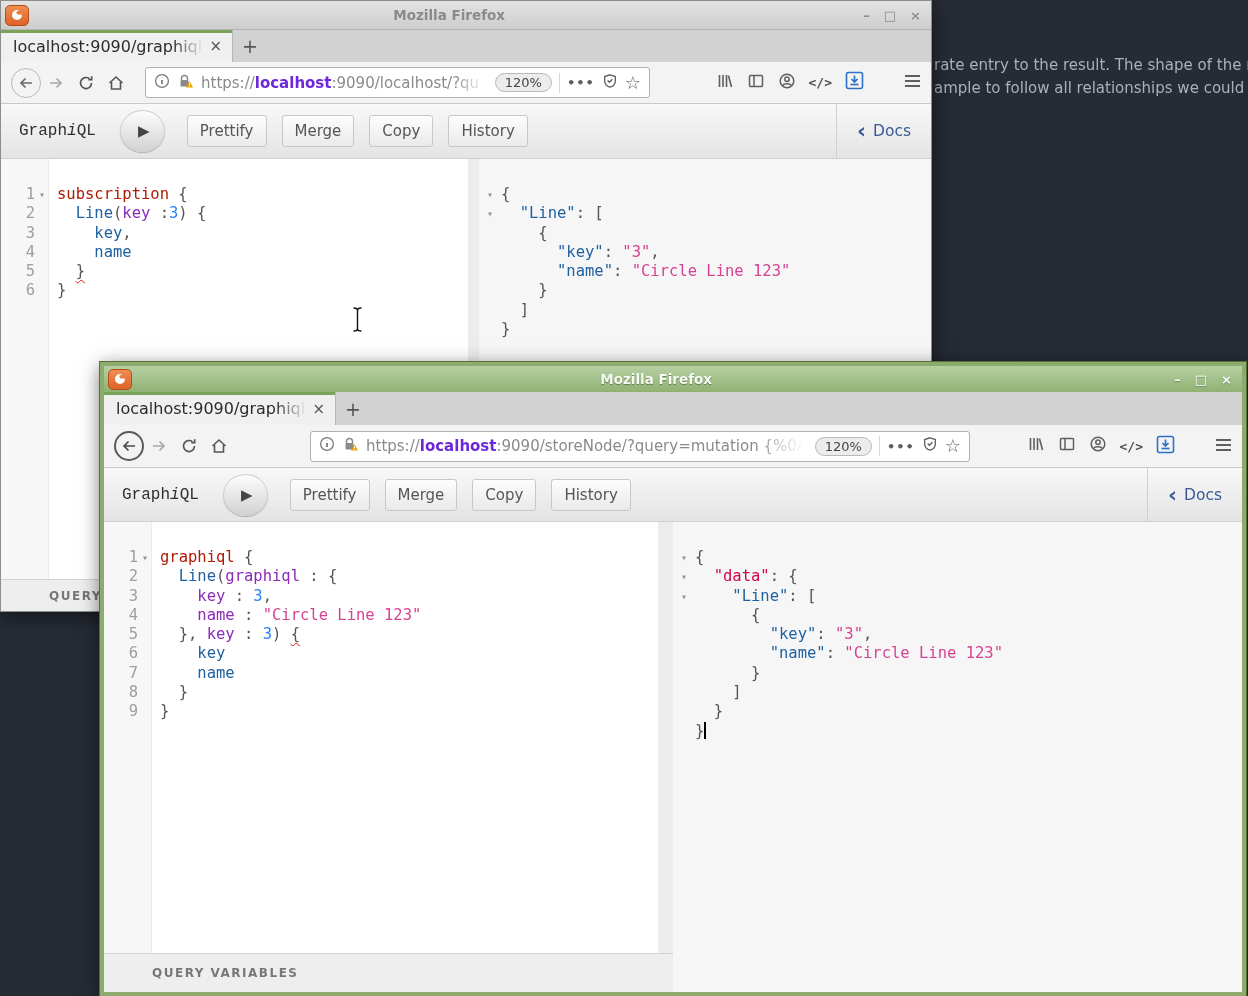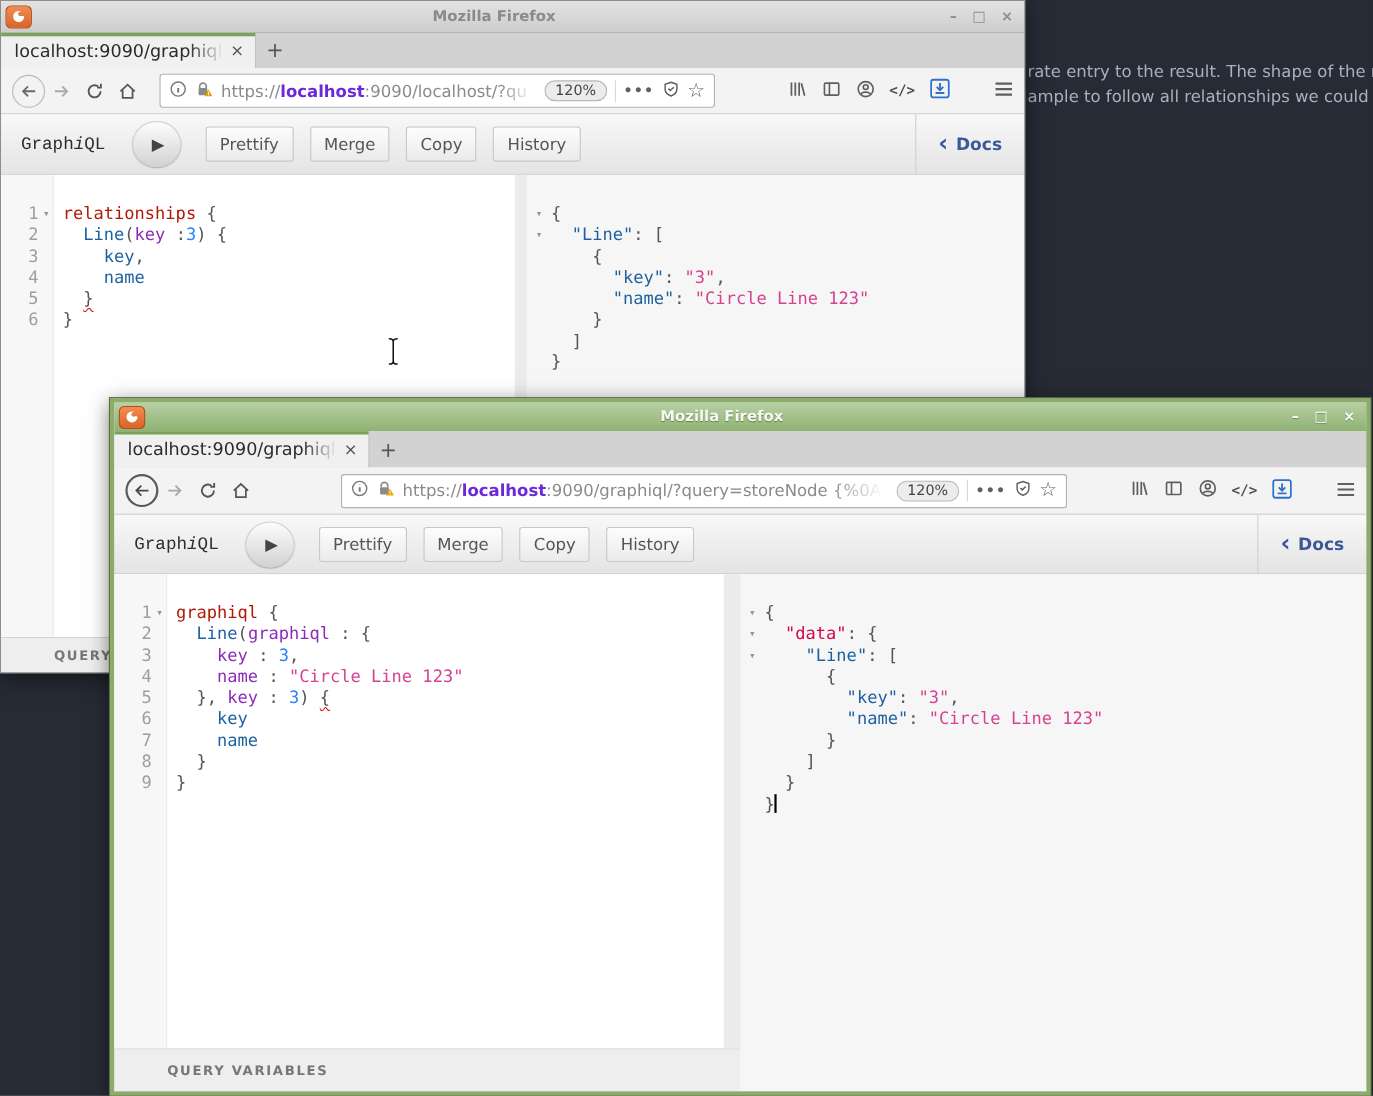--- a/index.html
+++ b/index.html
@@ -81,21 +81,21 @@
              background:linear-gradient(#fdfdfd,#d2d2d2); border:1px solid #cfcfcf;
              box-shadow:0 1px 1px rgba(0,0,0,.25); display:flex; align-items:center;
              justify-content:center; margin-right:22px; flex:none; }
   .playbtn span { color:#444; font-size:15px; margin-left:3px; }
   .tbtn { background:linear-gradient(#fdfdfd,#eaeaea); border:1px solid #c8c8c8;
           border-radius:3px; color:#555; font-size:15px; padding:6px 12px;
           margin-right:15px; font-family:inherit; }
   .docs-sec { margin-left:auto; height:100%; border-left:1px solid #d0d0d0;
               display:flex; align-items:center; padding:0 20px; gap:7px; }
   .docs-chev { color:#3B5998; font-size:22px; font-weight:bold; line-height:0; }
-  .docs-label { color:#3B5998; font-size:15.5px;font-weight:bold; }
+  .docs-label { color:#3B5998; font-size:15.5px; }
 
   
   .editor-row { flex:1; display:flex; min-height:0; }
   .left-wrap { display:flex; flex-direction:column; flex:none; }
   .bw .left-wrap { width:478px; }
   .fw .left-wrap { width:569px; }
   .query-pane { flex:1; background:#fff; position:relative; padding-top:26px; overflow:hidden; }
   .bw .query-pane { border-right:11px solid #ececec; }
   .fw .query-pane { border-right:15px solid #ececec; }
   .gutter-bg { position:absolute; left:0; top:0; bottom:0; width:48px;
@@ -260,21 +260,21 @@
     </div>
   </div>
 
   <div class="editor-row">
     <div class="left-wrap">
       <div class="query-pane">
         <div class="gutter-bg"></div>
       <div class="cm-line">
             <span class="cm-num">1</span>
             <span class="cm-fold">▾</span>
-            <span class="cm-code"><span style="color: rgb(177, 26, 4);">relationships</span><span style="color: rgb(85, 85, 85);"> {</span></span>
+            <span class="cm-code"><span style="color: rgb(177, 26, 4);">subscription</span><span style="color: rgb(85, 85, 85);"> {</span></span>
           </div>
           <div class="cm-line">
             <span class="cm-num">2</span>
             <span class="cm-fold"></span>
             <span class="cm-code"><span style="color: rgb(85, 85, 85);">  </span><span style="color: rgb(31, 97, 160);">Line</span><span style="color: rgb(85, 85, 85);">(</span><span style="color: rgb(139, 43, 185);">key</span><span style="color: rgb(85, 85, 85);"> :</span><span style="color: rgb(40, 130, 249);">3</span><span style="color: rgb(85, 85, 85);">) {</span></span>
           </div>
           <div class="cm-line">
             <span class="cm-num">3</span>
             <span class="cm-fold"></span>
             <span class="cm-code"><span style="color: rgb(85, 85, 85);">    </span><span style="color: rgb(31, 97, 160);">key</span><span style="color: rgb(85, 85, 85);">,</span></span>
@@ -392,21 +392,21 @@
       </span>
       <span>
         <svg width="17" height="16" viewBox="0 0 17 16">
             <path d="M4.5 7V5.5a3 3 0 0 1 6 0V7" fill="none" stroke="#8a8a8a" stroke-width="1.5"></path>
             <rect x="3.5" y="7" width="8" height="6.5" rx="1" fill="#8a8a8a"></rect>
             <path d="M12.5 8.2 16 14.5H9z" fill="#e7a000"></path>
             <rect x="12.1" y="10.2" width="0.9" height="2.2" fill="#fff"></rect>
             <rect x="12.1" y="12.9" width="0.9" height="0.9" fill="#fff"></rect>
           </svg>
       </span>
-      <span class="url-text"><span>https://</span><b>localhost</b><span>:9090/graphiql/?query=storeNode {%0A</span></span>
+      <span class="url-text"><span>https://</span><b>localhost</b><span>:9090/storeNode/?query=mutation {%0A</span></span>
       <span class="zoom-pill">120%</span>
       <span class="url-sep"></span>
       <span class="dots">•••</span>
       <span>
         <svg width="16" height="16" viewBox="0 0 18 18" fill="none" stroke="#5f5f5f" stroke-width="1.5">
             <path d="M9 2l6 2v5c0 4-3 6-6 7-3-1-6-3-6-7V4z"></path>
             <path d="M6.3 8.5 8.3 10.5 11.8 7"></path>
           </svg>
       </span>
       <span class="star">☆</span>

